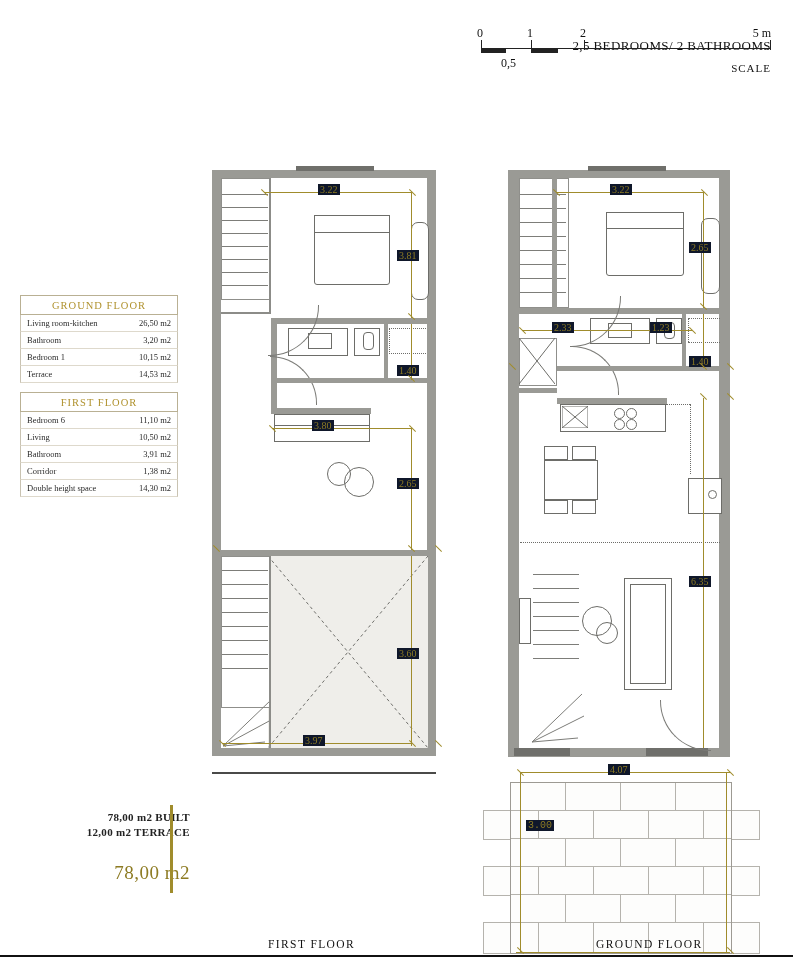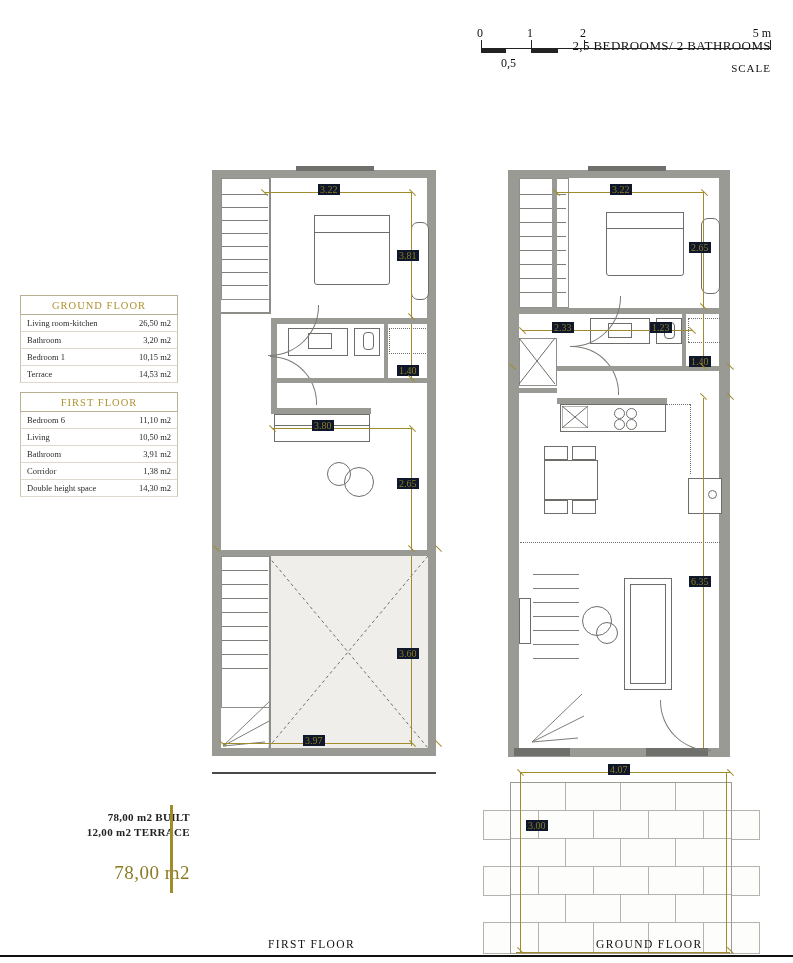--- a/index.html
+++ b/index.html
@@ -412,21 +412,21 @@
   <div class="dim-text" style="left:189px;top:416px;">6.35</div>
   <div class="tick" style="left:199px;top:236px;"></div>
   <div class="tick" style="left:226px;top:236px;"></div>
 
   <div class="dim-line" style="left:20px;top:612px;width:210px;height:1px;"></div>
   <div class="dim-text" style="left:108px;top:604px;">4.07</div>
   <div class="tick" style="left:16px;top:612px;"></div>
   <div class="tick" style="left:226px;top:612px;"></div>
 
   <div class="dim-line" style="left:20px;top:612px;width:1px;height:180px;"></div>
-  <div class="dim-text" style="left:26px;top:660px;">3.00</div>
+  <div class="dim-text" style="left:26px;top:660px;font-family:Liberation Mono, monospace;">3.00</div>
   <div class="dim-line" style="left:226px;top:612px;width:1px;height:180px;"></div>
   <div class="dim-line" style="left:16px;top:792px;width:214px;height:1px;"></div>
   <div class="tick" style="left:16px;top:790px;"></div>
   <div class="tick" style="left:226px;top:790px;"></div>
 </div>
 
 <div class="abs floor-caption" id="caption-first">FIRST FLOOR</div>
 <div class="abs floor-caption" id="caption-ground">GROUND FLOOR</div>
 <div class="abs" id="bottom-rule"></div>
 

